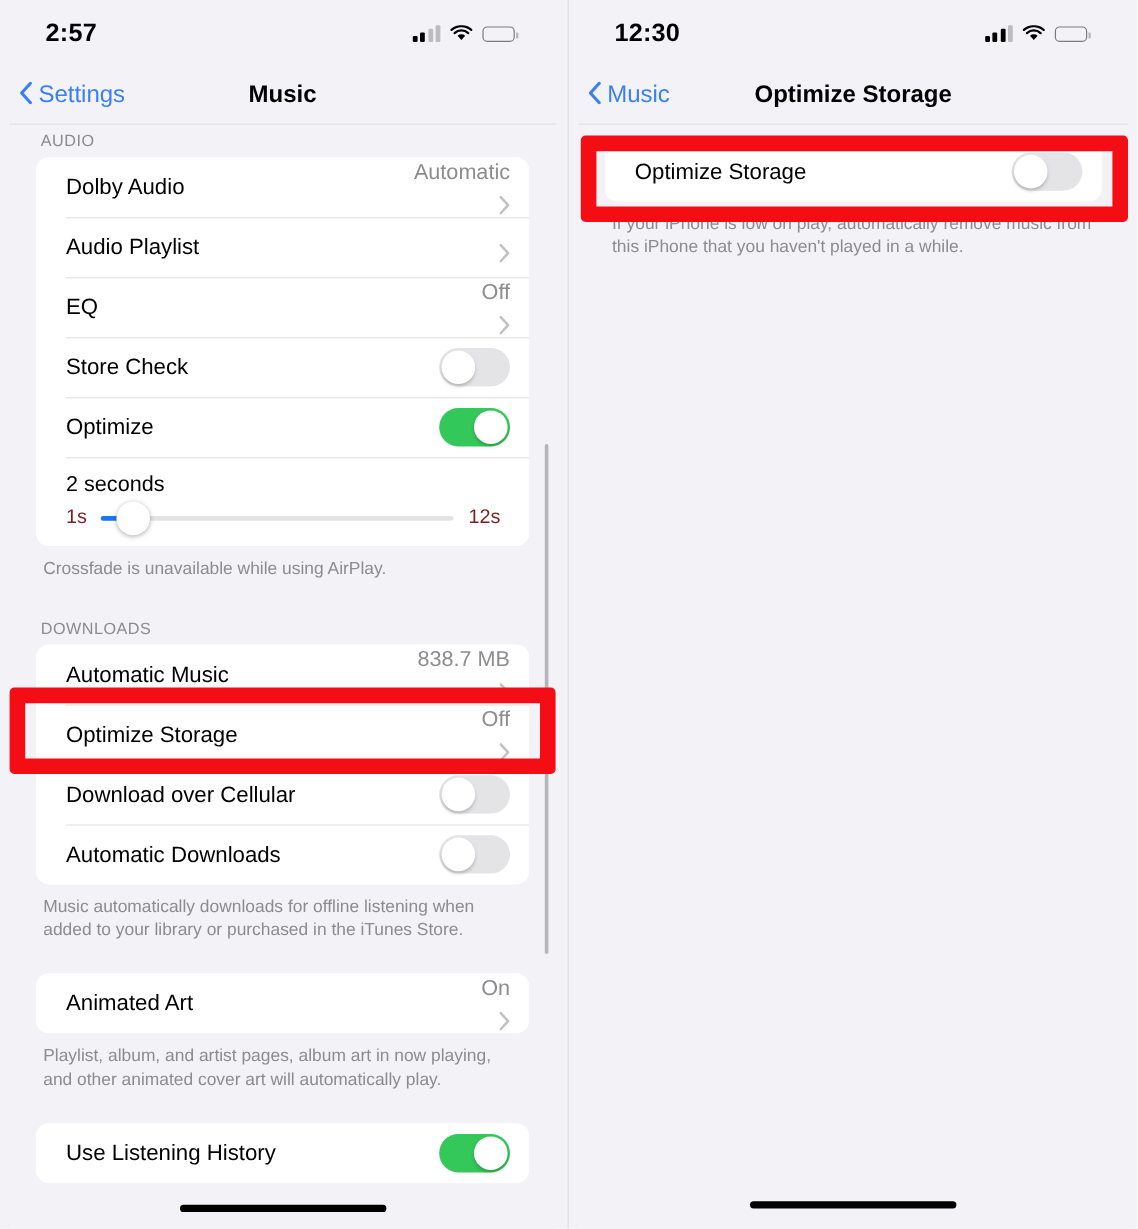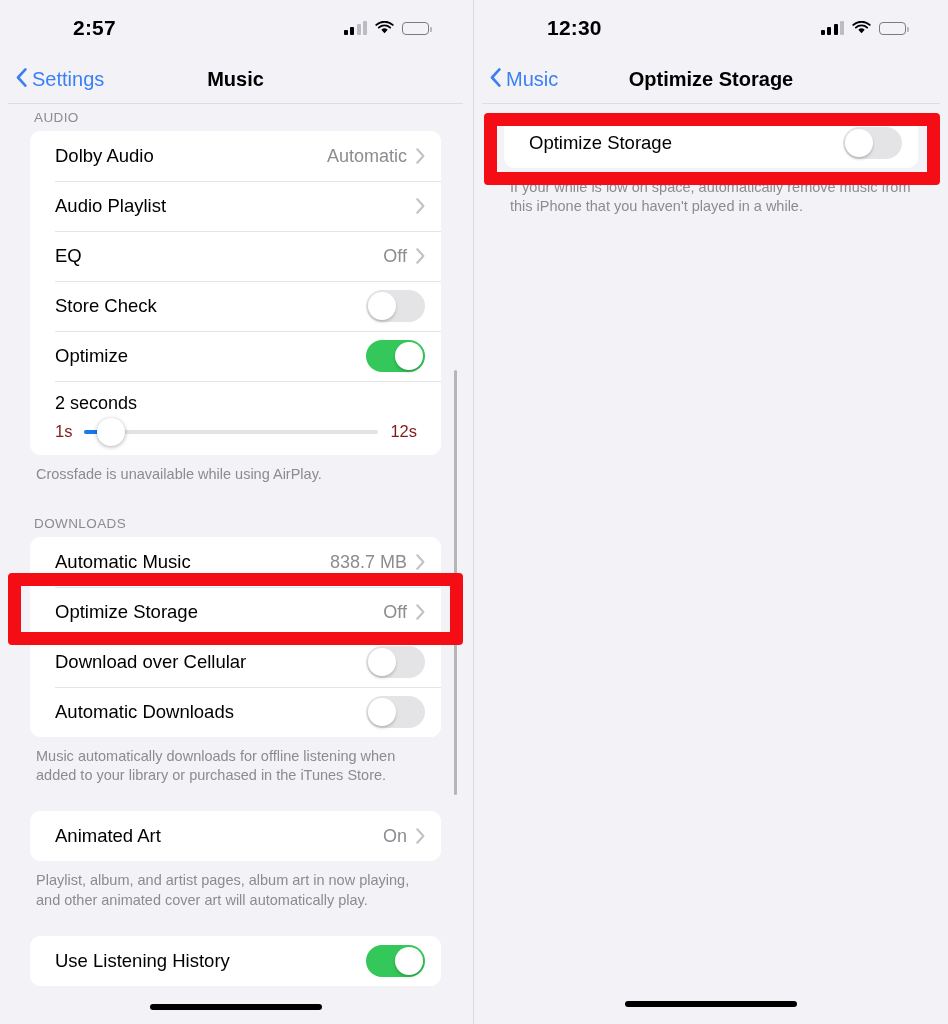--- a/index.html
+++ b/index.html
@@ -34,21 +34,20 @@
     position: relative;
     height: 56px;
     background: #f3f3f7;
     display: flex; align-items: center;
     justify-content: space-between;
     padding: 0 34px 0 30px;
   }
   .status-time {
     font-size: 21px; font-weight: bold; color: #000;
     letter-spacing: 0.2px;
-    margin-left: 35px;
   }
   .status-icons { display: flex; align-items: center; gap: 8px; }
   .sig { display: flex; align-items: flex-end; gap: 2.5px; height: 14px; }
   .sig i { width: 4px; background: #000; border-radius: 1px; display: block; }
   .sig i:nth-child(1) { height: 5px; }
   .sig i:nth-child(2) { height: 8px; }
   .sig i:nth-child(3) { height: 11px; }
   .sig i:nth-child(4) { height: 14px; }
   .sig i.dim { background: #bcbcc2; }
   .wifi { width: 19px; height: 14px; }
@@ -108,21 +107,21 @@
     height: 50px;
     padding: 0 16px 0 25px;
     background: #fff;
   }
   .row + .row::before {
     content: "";
     position: absolute; left: 25px; right: 0; top: 0;
     height: 1px; background: #e4e4e7;
   }
   .row-label { font-size: 18.5px; color: #000; }
-  .row-right { display: flex; align-items: center; gap: 9px; }
+  .row-right { display: flex; align-items: flex-end; gap: 9px; flex-direction: column; }
   .row-detail { font-size: 18px; color: #8c8c91; }
   .chev-right { width: 9px; height: 16px; display: block; }
 
   
   .toggle {
     width: 59px; height: 32px; border-radius: 16px;
     background: #e4e4e6; position: relative;
     flex: none; cursor: pointer;
   }
   .toggle.on { background: #34c759; }
@@ -420,21 +419,21 @@
       <div class="content" style="padding:0 22px;">
         <div class="gap-sm"></div>
         <div class="card">
           <div class="row">
             <span class="row-label">Optimize Storage</span>
             <span class="toggle">
                 <span class="knob"></span>
               </span>
           </div>
         </div>
-        <div class="footnote">If your while is low on space, automatically remove music from this iPhone that you haven't played in a while.</div>
+        <div class="footnote">If your iPhone is low on play, automatically remove music from this iPhone that you haven't played in a while.</div>
       </div>
 
       <div class="home-ind"></div>
     </div>
 
     <div class="hl-box" id="hl-right"></div>
   </div>
 
 </div>
 

